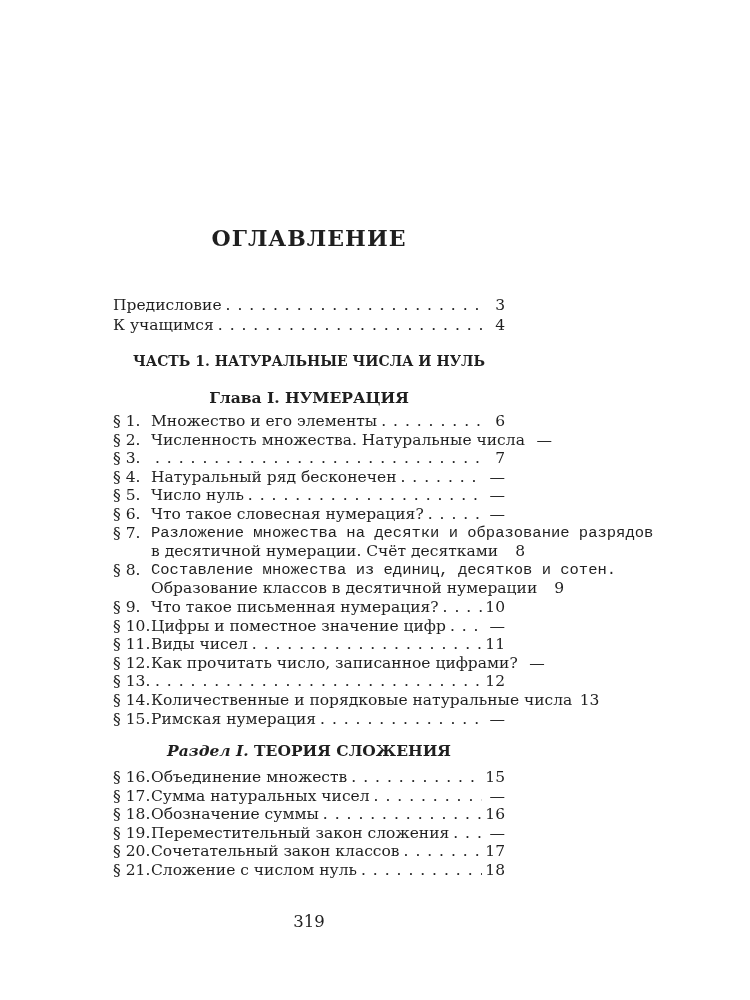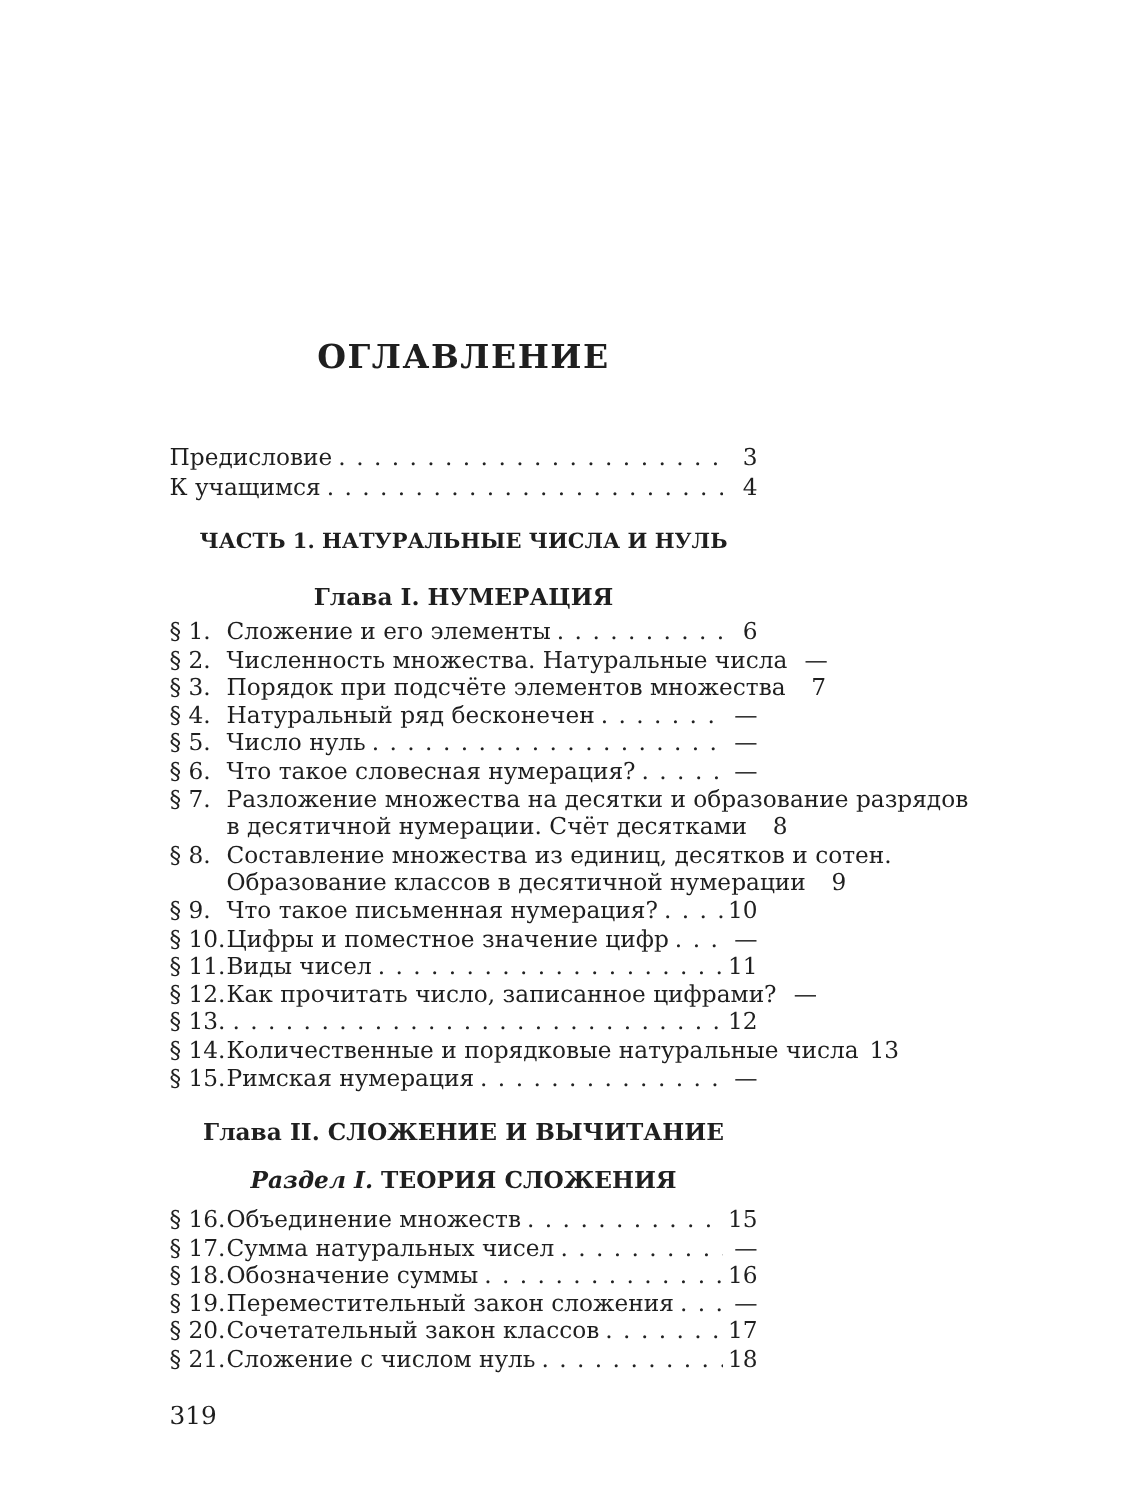--- a/index.html
+++ b/index.html
@@ -29,21 +29,21 @@
     font-size: 15.5px;
     line-height: 18.6px;
   }
   .entry { display: flex; align-items: flex-start; }
   .entry.front { line-height: 20px; }
   .toc > .front:first-child { margin-top: 44px; }
   .lbl { flex: 0 0 38px; width: 38px; white-space: nowrap; }
   .body { flex: 1; min-width: 0; }
   .line { display: flex; align-items: baseline; }
   .txt { white-space: nowrap; }
-  .pre { white-space: nowrap; }
+  .pre { white-space: nowrap; font-family: Liberation Mono, monospace; }
   .dots {
     flex: 1;
     overflow: hidden;
     white-space: nowrap;
     letter-spacing: 1px;
     margin: 0 3px 0 4px;
     color: #222;
   }
   .pg { min-width: 20px; text-align: right; white-space: nowrap; }
   .head {
@@ -60,24 +60,24 @@
     line-height: 19px;
     margin: 17px 0 5px 0;
   }
   .head.section {
     font-size: 15.5px;
     line-height: 19px;
     margin: 13px 0 8px 0;
   }
   .head .it { font-style: italic; text-align: right; }
   .pagenum {
-    text-align: left;
+    text-align: center;
     font-size: 16.5px;
     line-height: 20px;
-    margin-top: 18px;
+    margin-top: 32px;
   }
 </style>
 </head>
 <body>
 
 <div class="page">
   <h1 class="title">ОГЛАВЛЕНИЕ</h1>
   <div class="toc">
       <div class="entry front">
         <div class="body">
@@ -96,41 +96,40 @@
             <span class="pg">4</span>
           </div>
         </div>
       </div>
       <div class="head part">ЧАСТЬ 1. НАТУРАЛЬНЫЕ ЧИСЛА И НУЛЬ</div>
       <div class="head chapter">Глава I. НУМЕРАЦИЯ</div>
       <div class="entry">
         <span class="lbl">§ 1.</span>
         <div class="body">
           <div class="line">
-            <span class="txt">Сложение и его элементы</span>
+            <span class="txt">Множество и его элементы</span>
             <span class="dots">. . . . . . . . . . . . . . . . . . . . . . . . . . . . . . . . . . . . . . . . . . . . . . . . . . . . . . . . . . . . . . . . . . . . . . . . . . . . . . . . </span>
             <span class="pg">6</span>
           </div>
         </div>
       </div>
       <div class="entry">
         <span class="lbl">§ 2.</span>
         <div class="body">
           <div class="line">
             <span class="txt">Численность множества. Натуральные числа</span>
             <span class="dots">. . . . . . . . . . . . . . . . . . . . . . . . . . . . . . . . . . . . . . . . . . . . . . . . . . . . . . . . . . . . . . . . . . . . . . . . . . . . . . . . </span>
             <span class="pg">—</span>
           </div>
         </div>
       </div>
       <div class="entry">
         <span class="lbl">§ 3.</span>
         <div class="body">
           <div class="line">
-            <span class="txt">Порядок при подсчёте элементов множества</span>
             <span class="dots">. . . . . . . . . . . . . . . . . . . . . . . . . . . . . . . . . . . . . . . . . . . . . . . . . . . . . . . . . . . . . . . . . . . . . . . . . . . . . . . . </span>
             <span class="pg">7</span>
           </div>
         </div>
       </div>
       <div class="entry">
         <span class="lbl">§ 4.</span>
         <div class="body">
           <div class="line">
             <span class="txt">Натуральный ряд бесконечен</span>
@@ -243,21 +242,20 @@
       <div class="entry">
         <span class="lbl">§ 15.</span>
         <div class="body">
           <div class="line">
             <span class="txt">Римская нумерация</span>
             <span class="dots">. . . . . . . . . . . . . . . . . . . . . . . . . . . . . . . . . . . . . . . . . . . . . . . . . . . . . . . . . . . . . . . . . . . . . . . . . . . . . . . . </span>
             <span class="pg">—</span>
           </div>
         </div>
       </div>
-      <div class="head chapter">Глава II. СЛОЖЕНИЕ И ВЫЧИТАНИЕ</div>
       <div class="head section"><span class="it">Раздел I.</span> <span>ТЕОРИЯ СЛОЖЕНИЯ</span></div>
       <div class="entry">
         <span class="lbl">§ 16.</span>
         <div class="body">
           <div class="line">
             <span class="txt">Объединение множеств</span>
             <span class="dots">. . . . . . . . . . . . . . . . . . . . . . . . . . . . . . . . . . . . . . . . . . . . . . . . . . . . . . . . . . . . . . . . . . . . . . . . . . . . . . . . </span>
             <span class="pg">15</span>
           </div>
         </div>

